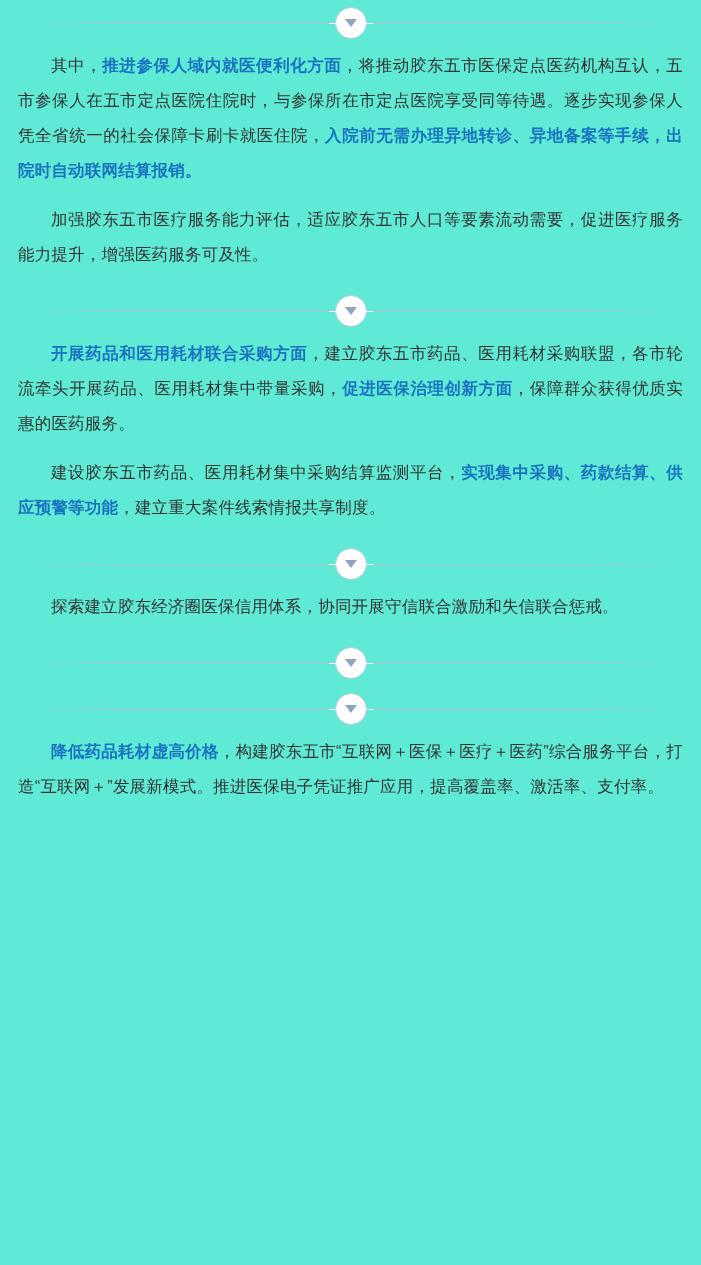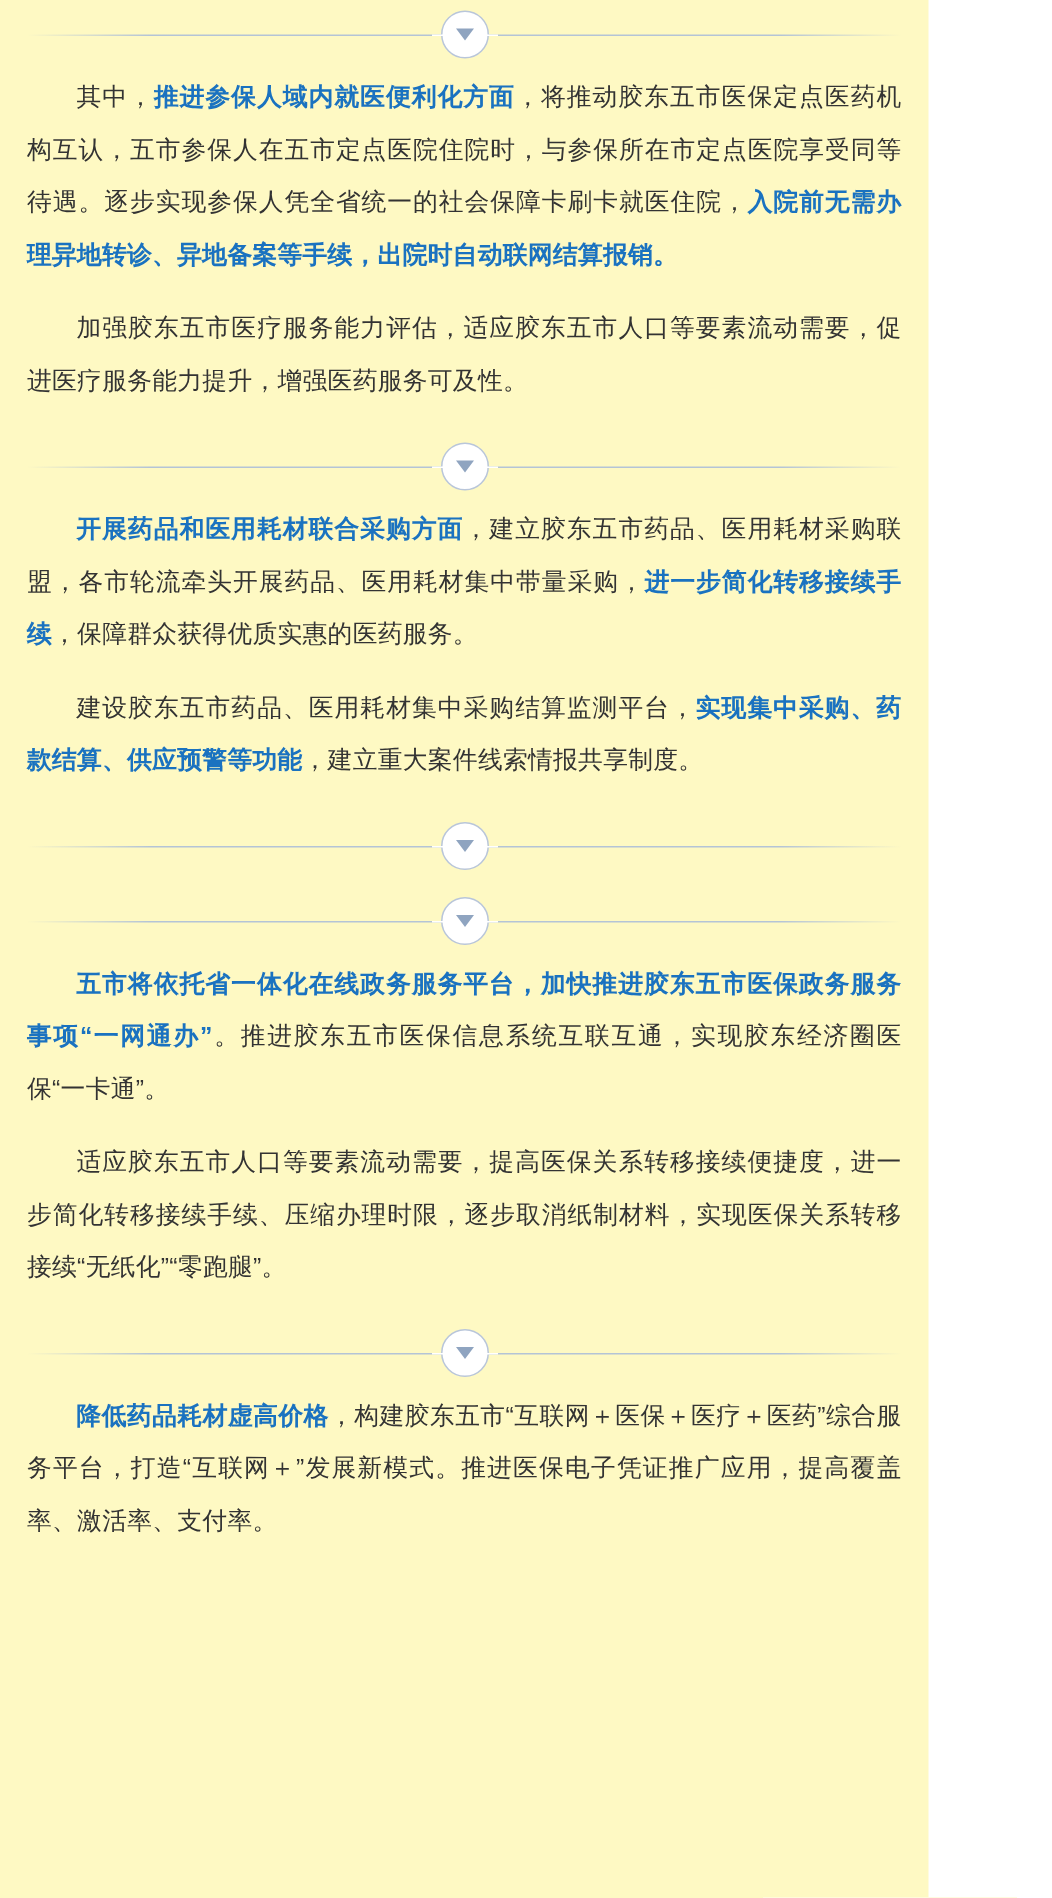--- a/index.html
+++ b/index.html
@@ -5,25 +5,25 @@
   html, body {
     margin: 0;
     padding: 0;
   }
   body {
     width: 701px;
     background: #ffffff;
     font-family: "Liberation Sans", sans-serif;
   }
   .page {
-    width: 619px;
+    width: 701px;
     min-height: 1265px;
     box-sizing: border-box;
     padding: 0 18px;
-    background: #fef9c3;
+    background: #5eead4;
     position: relative;
   }
   
   .divider {
     position: relative;
     height: 46px;
     display: flex;
     align-items: center;
     justify-content: center;
   }
@@ -104,40 +104,37 @@
         <p class="para"><span class="">其中，</span><span class="hl">推进参保人域内就医便利化方面</span><span class="">，将推动胶东五市医保定点医药机构互认，五市参保人在五市定点医院住院时，与参保所在市定点医院享受同等待遇。逐步实现参保人凭全省统一的社会保障卡刷卡就医住院，</span><span class="hl">入院前无需办理异地转诊、异地备案等手续，出院时自动联网结算报销。</span></p>
         <p class="para"><span class="">加强胶东五市医疗服务能力评估，适应胶东五市人口等要素流动需要，促进医疗服务能力提升，增强医药服务可及性。</span></p>
       </div>
       <div class="divider">
         <div class="line"></div>
         <div class="circle">
           <div class="tri"></div>
         </div>
       </div>
       <div class="sectionbody blk">
-        <p class="para"><span class="hl">开展药品和医用耗材联合采购方面</span><span class="">，建立胶东五市药品、医用耗材采购联盟，各市轮流牵头开展药品、医用耗材集中带量采购，</span><span class="hl">进一步简化转移接续手续</span><span class="">，保障群众获得优质实惠的医药服务。</span></p>
+        <p class="para"><span class="hl">开展药品和医用耗材联合采购方面</span><span class="">，建立胶东五市药品、医用耗材采购联盟，各市轮流牵头开展药品、医用耗材集中带量采购，</span><span class="hl">促进医保治理创新方面</span><span class="">，保障群众获得优质实惠的医药服务。</span></p>
         <p class="para"><span class="">建设胶东五市药品、医用耗材集中采购结算监测平台，</span><span class="hl">实现集中采购、药款结算、供应预警等功能</span><span class="">，建立重大案件线索情报共享制度。</span></p>
       </div>
       <div class="divider">
         <div class="line"></div>
         <div class="circle">
           <div class="tri"></div>
         </div>
       </div>
       <div class="sectionbody blk">
+        <p class="para"><span class="">探索建立胶东经济圈医保信用体系，协同开展守信联合激励和失信联合惩戒。</span></p>
       </div>
       <div class="divider">
         <div class="line"></div>
         <div class="circle">
           <div class="tri"></div>
         </div>
-      </div>
-      <div class="sectionbody blk">
-        <p class="para"><span class="hl">五市将依托省一体化在线政务服务平台，加快推进胶东五市医保政务服务事项“一网通办”</span><span class="">。推进胶东五市医保信息系统互联互通，实现胶东经济圈医保“一卡通”。</span></p>
-        <p class="para"><span class="">适应胶东五市人口等要素流动需要，提高医保关系转移接续便捷度，进一步简化转移接续手续、压缩办理时限，逐步取消纸制材料，实现医保关系转移接续“无纸化”“零跑腿”。</span></p>
       </div>
       <div class="divider">
         <div class="line"></div>
         <div class="circle">
           <div class="tri"></div>
         </div>
       </div>
       <div class="sectionbody blk">
         <p class="para"><span class="hl">降低药品耗材虚高价格</span><span class="">，构建胶东五市“互联网＋医保＋医疗＋医药”综合服务平台，打造“互联网＋”发展新模式。推进医保电子凭证推广应用，提高覆盖率、激活率、支付率。</span></p>
       </div>

